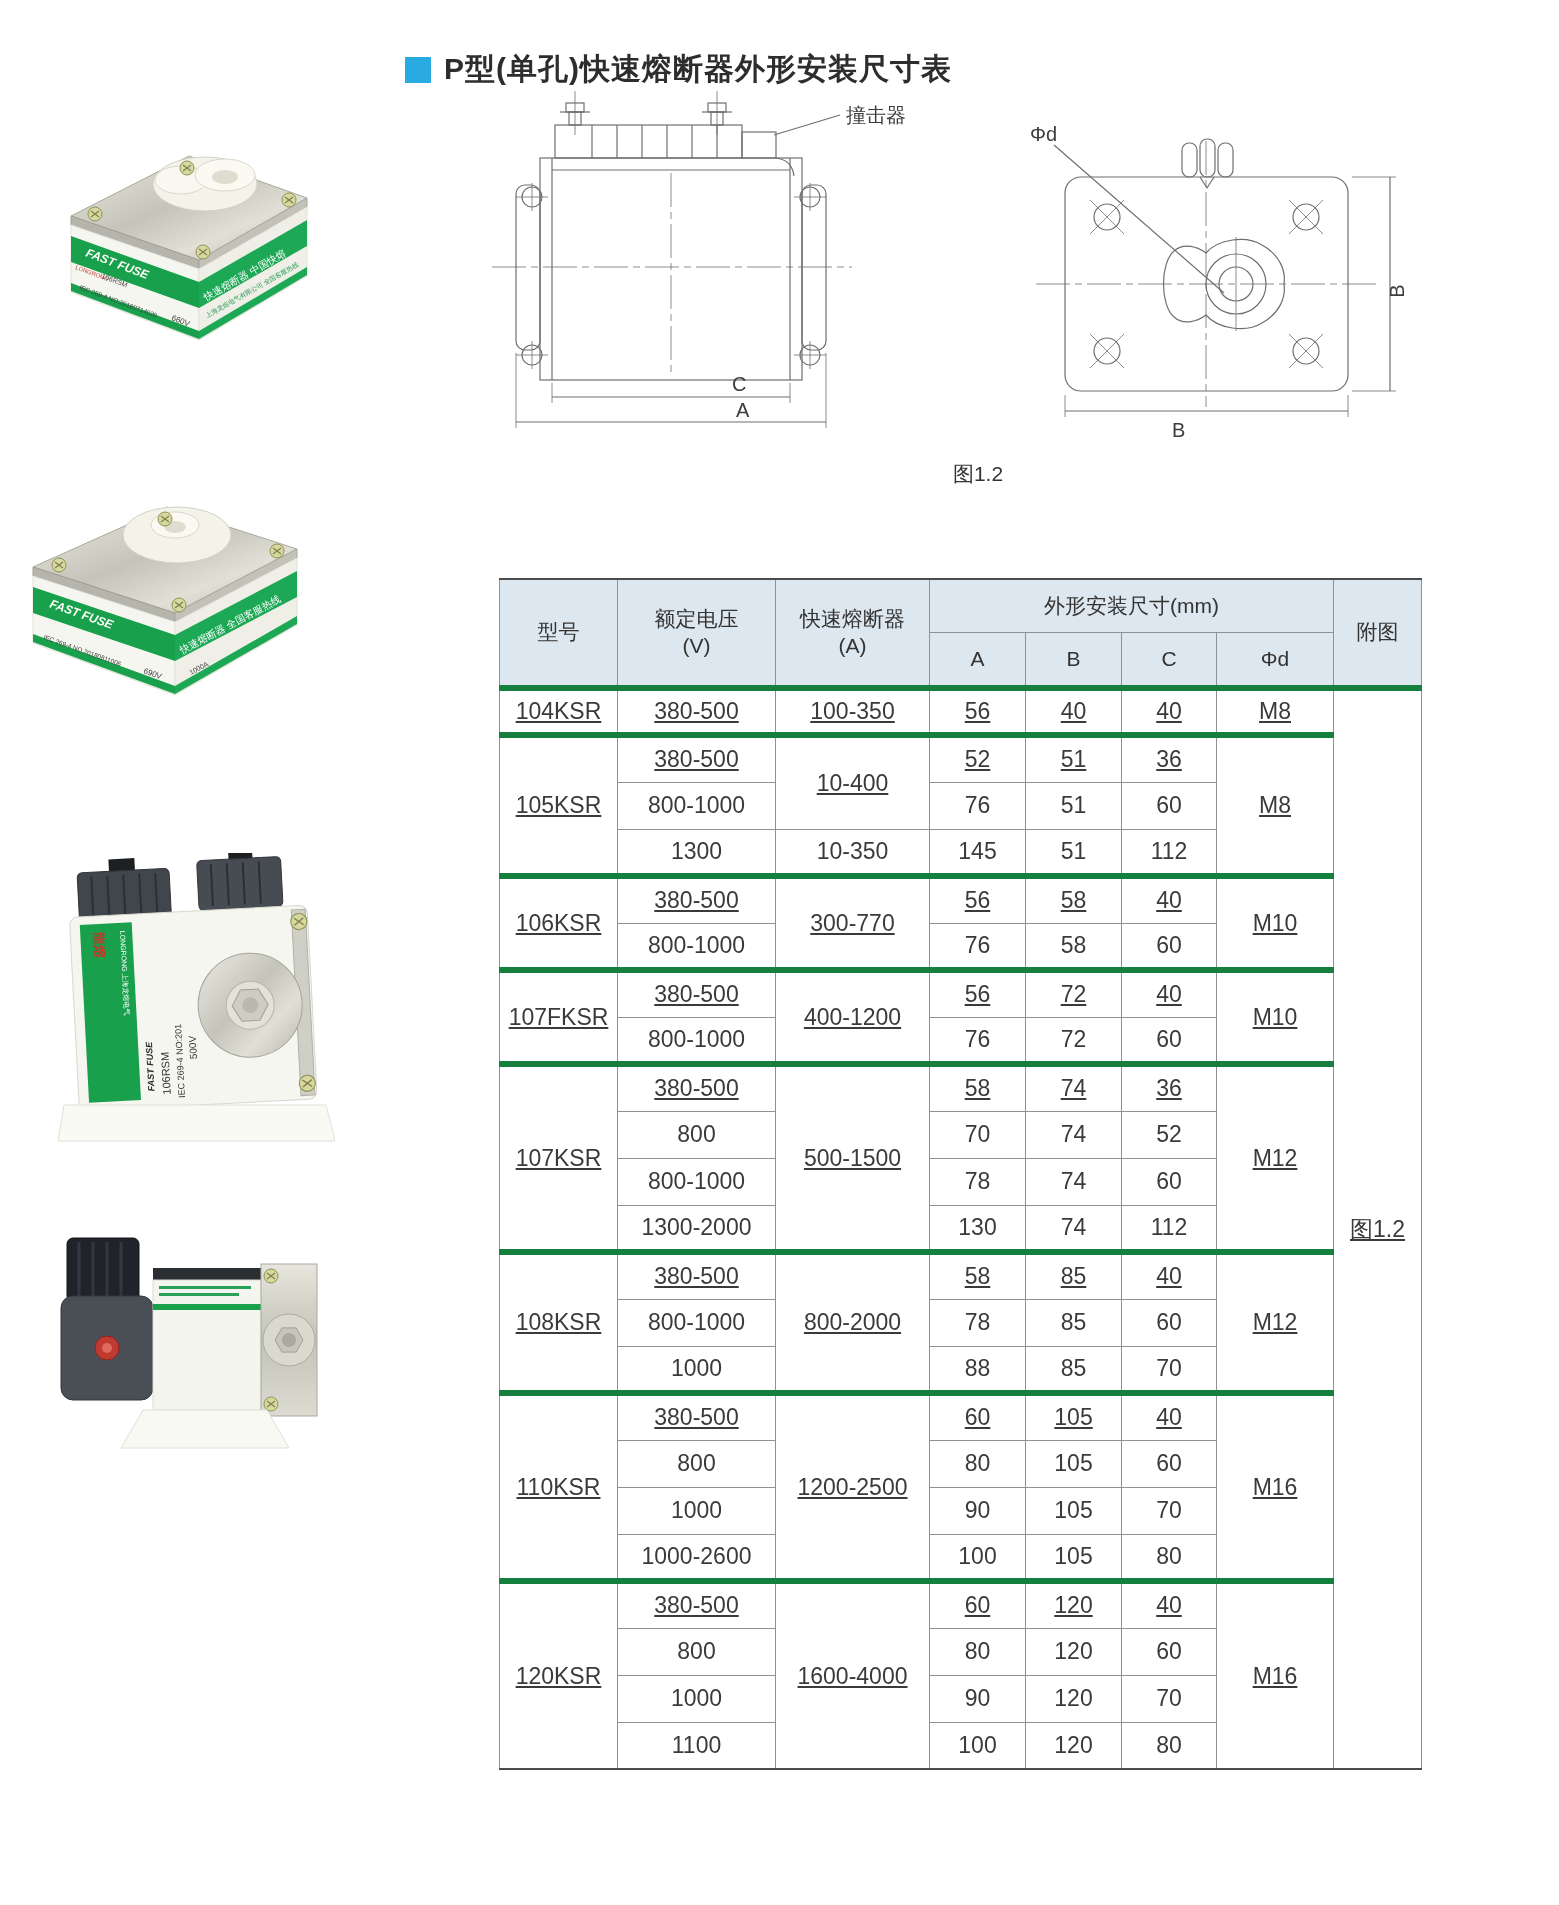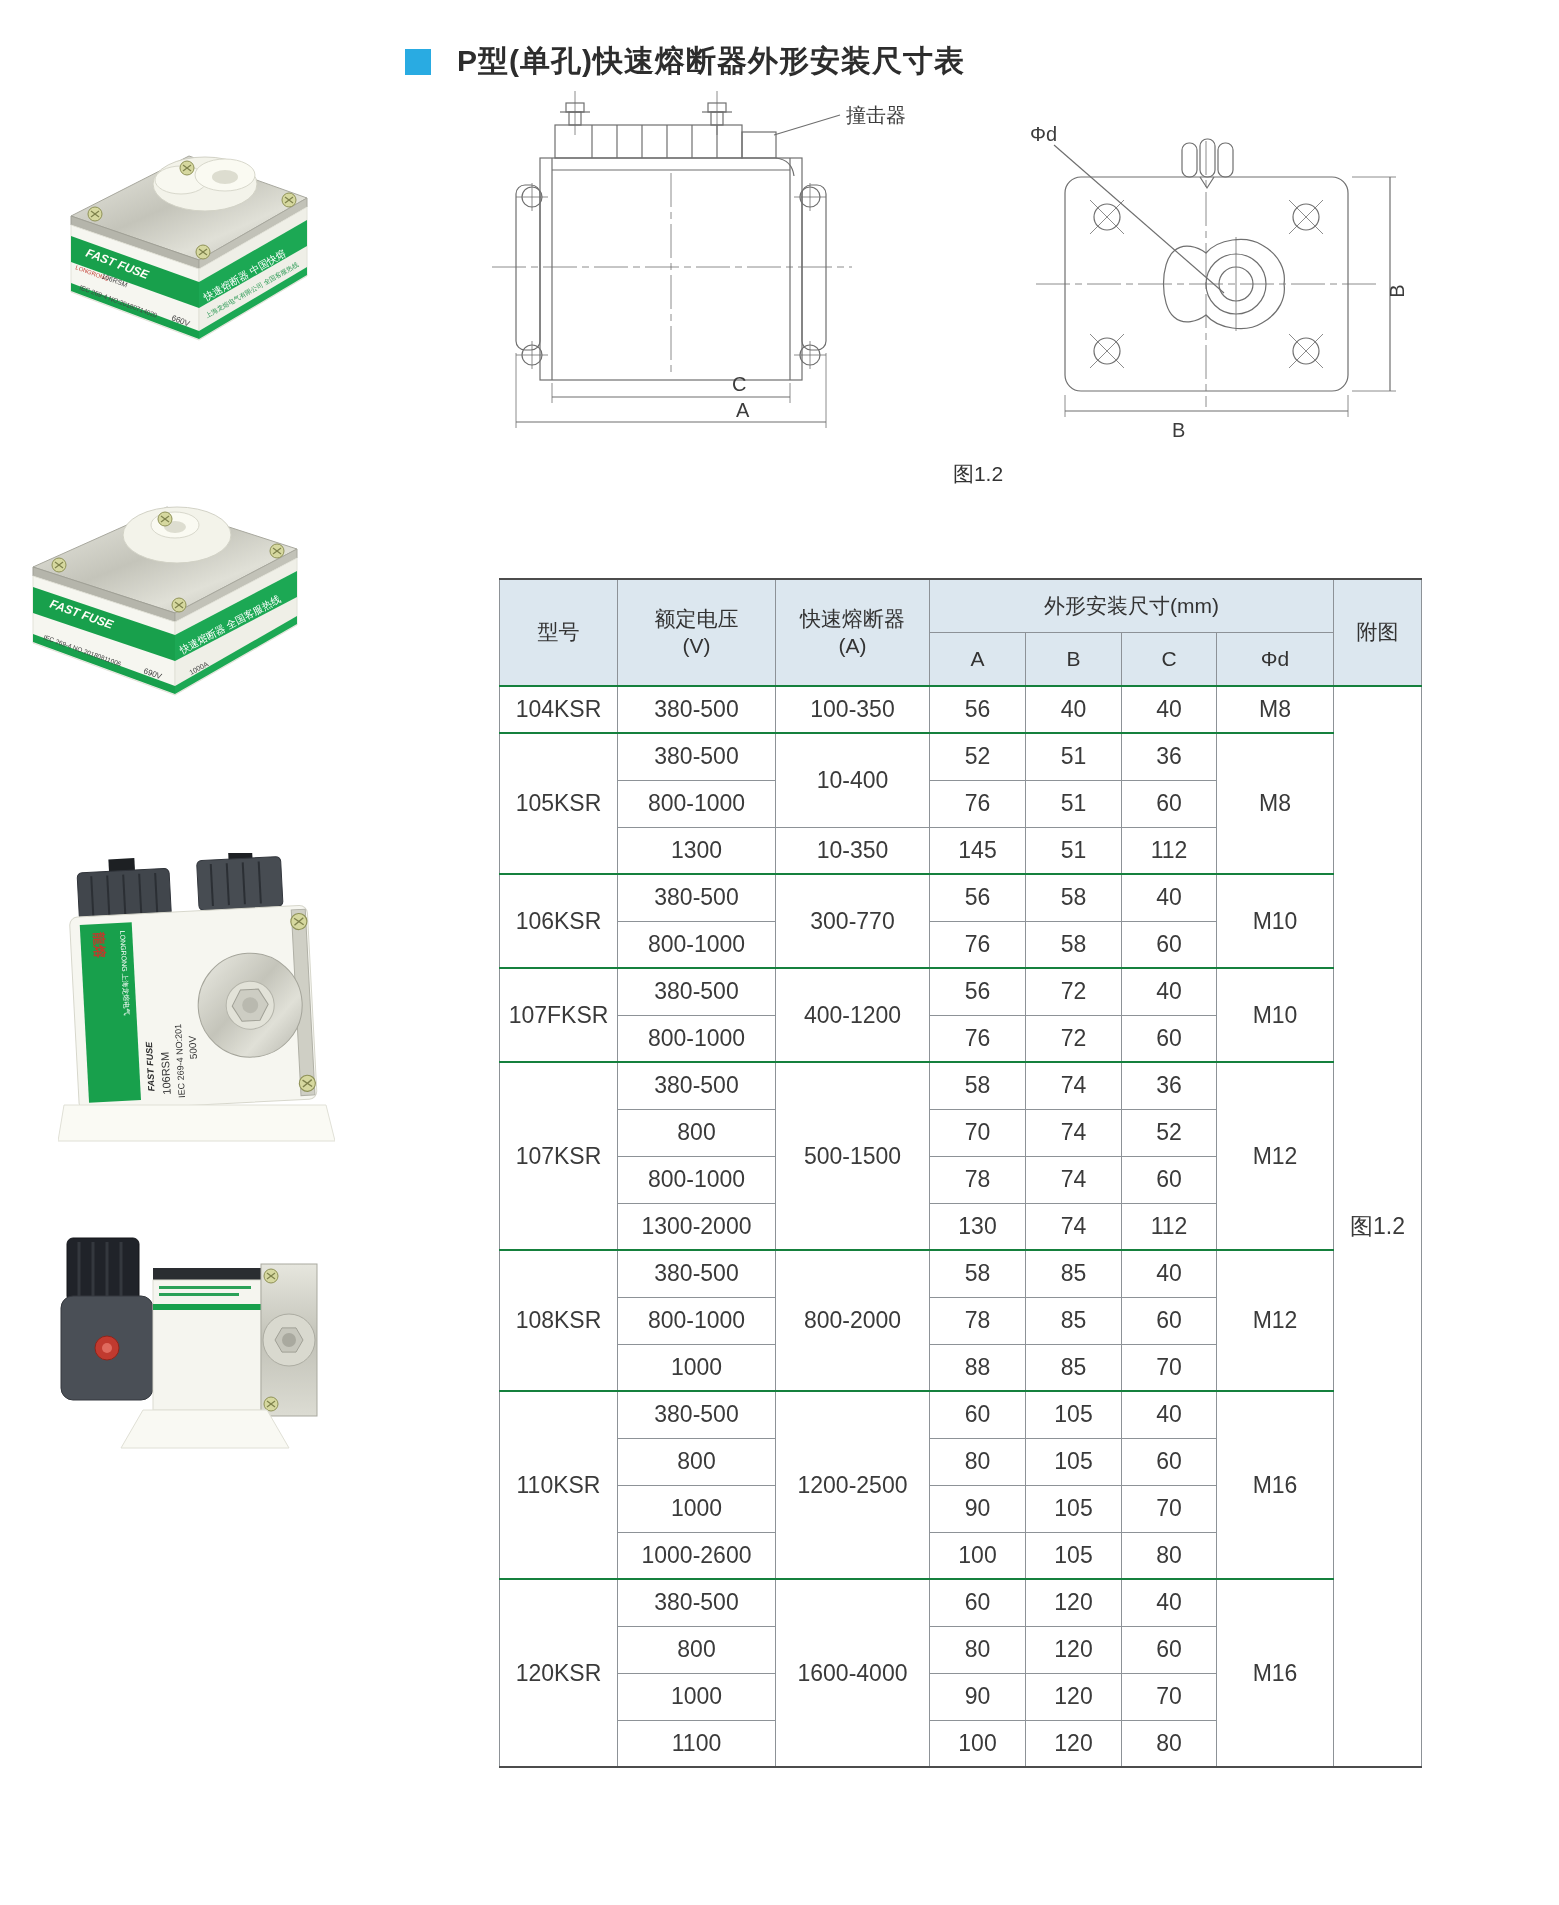--- a/index.html
+++ b/index.html
@@ -1,20 +1,20 @@
 <!DOCTYPE html>
 <html><head>
 <meta charset="utf-8">
 <style>
   html,body{margin:0;padding:0;background:#fff;}
   .page{position:relative;width:1559px;height:1905px;background:#ffffff;
         font-family:"Liberation Sans",sans-serif;overflow:hidden;}
 
   
-  .title-row{position:absolute;left:405px;top:41px;display:flex;align-items:center;gap:26px;}
+  .title-row{position:absolute;left:405px;top:49px;display:flex;align-items:center;gap:13px;}
   .title-square{width:26px;height:26px;background:#29abe2;flex:0 0 auto;}
   .title-row h1{margin:0;font-size:30px;font-weight:bold;color:#2d2d2d;letter-spacing:1px;}
 
   
   .photo{position:absolute;}
   .p1{left:55px;top:128px;width:265px;height:240px;}
   .p2{left:25px;top:485px;width:285px;height:260px;}
   .p3{left:58px;top:853px;width:277px;height:289px;}
   .p4{left:55px;top:1210px;width:270px;height:242px;}
 
@@ -31,21 +31,21 @@
              border-left:1px solid #84898e;border-right:1px solid #84898e;}
   .dim-table th,.dim-table td{border:1px solid #8d9297;text-align:center;vertical-align:middle;
              padding:0;color:#3a3a3a;}
   .dim-table th{background:#dce7ef;font-size:21px;font-weight:normal;color:#333;
              white-space:pre-line;line-height:1.25;}
   .dim-table thead tr:first-child th{height:52px;}
   .dim-table thead tr:last-child th{height:52px;}
   .dim-table thead{border-bottom:2px solid #54585d;}
   .dim-table tbody td{font-size:23px;}
   .dim-table tbody tr{height:47px;}
-  .dim-table tbody tr.group-start td{border-top:2px solid #15803d;}
+  .dim-table tbody tr.group-start td{border-top:6px solid #15803d;text-decoration:underline;}
 </style>
 </head>
 <body>
 
 <div class="page">
 
   <div class="title-row">
     <span class="title-square"></span>
     <h1>P型(单孔)快速熔断器外形安装尺寸表</h1>
   </div>

